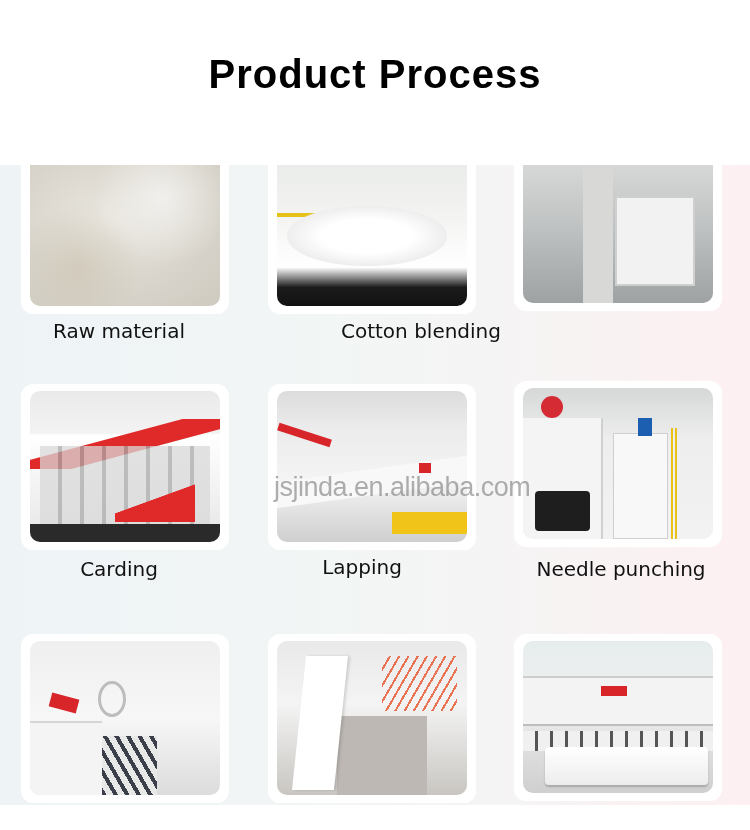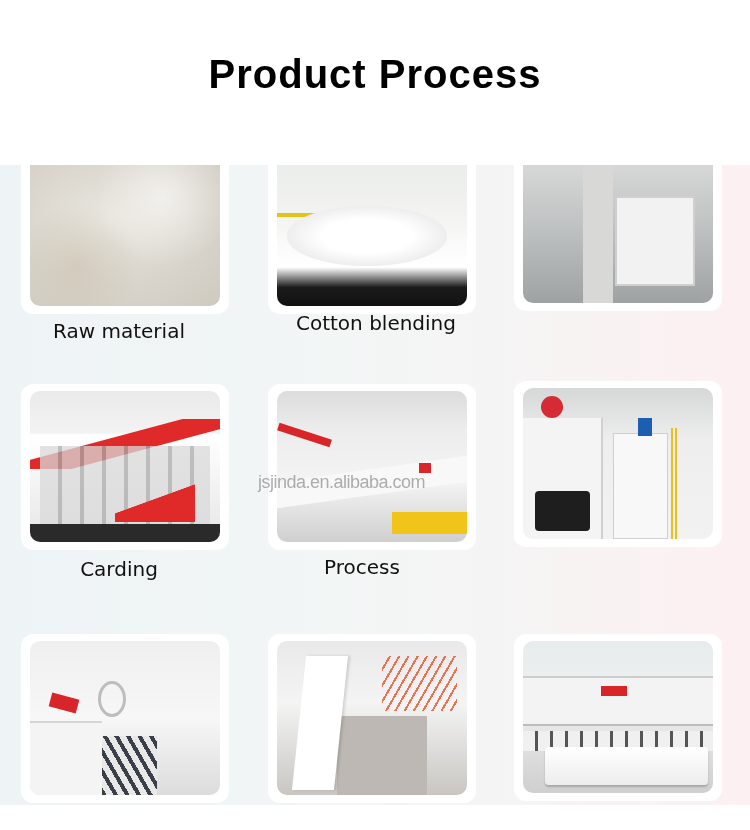--- a/index.html
+++ b/index.html
@@ -81,43 +81,43 @@
   .ph-r3b .wires { position:absolute; right:10px; top:15px; width:75px; height:55px;
       background: repeating-linear-gradient(120deg, transparent 0 6px, #e8532a 6px 8px); opacity:.8; }
 
   .ph-r3c { background: linear-gradient(180deg, #e6ecec 0%, #f0f0f0 40%, #cfcfcf 100%); }
   .ph-r3c .frame { position:absolute; left:0; right:0; top:35px; height:50px; background:#f3f3f3; border-top:2px solid #cdcdcd; border-bottom:2px solid #bdbdbd; }
   .ph-r3c .tag { position:absolute; left:78px; top:45px; width:26px; height:10px; background:#d8252a; }
   .ph-r3c .knobs { position:absolute; left:0; right:0; top:90px; height:20px; background: repeating-linear-gradient(90deg, #f0f0f0 0 12px, #555 12px 15px); }
   .ph-r3c .roll { position:absolute; left:22px; right:5px; bottom:8px; height:38px; background: linear-gradient(180deg, #ffffff, #ececec); border-radius:4px; box-shadow: 0 2px 2px rgba(0,0,0,.2); }
 
   .watermark {
-    position: absolute; left: 258px; top: 472px; font-family: "Liberation Sans", sans-serif;
-    font-size: 18px; color: rgba(110,110,110,0.55); letter-spacing: -0.5px; pointer-events: none;
+    position: absolute; left: 274px; top: 472px; font-family: "Liberation Sans", sans-serif;
+    font-size: 27px; color: rgba(110,110,110,0.55); letter-spacing: -0.5px; pointer-events: none;
   }
 </style>
 </head>
 <body>
 
 <h1 class="title">Product Process</h1>
 
 <div class="panel">
 
   <div class="card" style="left:21px; top:-14px; height:163px;">
     <div class="photo ph-raw" style="top:0;"></div>
   </div>
   <div class="label" style="left:-6px; top:154px;">Raw material</div>
 
   <div class="card" style="left:268px; top:-14px; height:163px;">
     <div class="photo ph-blend" style="top:0;">
       <div class="rail"></div>
       <div class="fluff"></div>
     </div>
   </div>
-  <div class="label" style="left:251px; top:146px;">Cotton blending</div>
+  <div class="label" style="left:251px; top:154px;text-align:right;">Cotton blending</div>
 
   <div class="card" style="left:514px; top:-14px; height:160px;">
     <div class="photo ph-open" style="top:0;">
       <div class="col"></div>
       <div class="box"></div>
     </div>
   </div>
 
   <div class="card" style="left:21px; top:219px; height:166px;">
     <div class="photo ph-card">
@@ -130,32 +130,33 @@
   <div class="label" style="left:-6px; top:392px;">Carding</div>
 
   <div class="card" style="left:268px; top:219px; height:166px;">
     <div class="photo ph-lap">
       <div class="stripe"></div>
       <div class="belt"></div>
       <div class="red"></div>
       <div class="yellow"></div>
     </div>
   </div>
-  <div class="label" style="left:237px; top:390px;">Process</div>
+  <div class="label" style="left:237px; top:390px;">Lapping</div>
 
   <div class="card" style="left:514px; top:216px; height:166px;">
     <div class="photo ph-needle">
       <div class="body"></div>
       <div class="logo"></div>
       <div class="win"></div>
       <div class="unit"></div>
       <div class="motor"></div>
       <div class="ladder"></div>
     </div>
   </div>
+  <div class="label" style="left:496px; top:392px;">Needle punching</div>
 
   <div class="card" style="left:21px; top:469px; height:169px;">
     <div class="photo ph-r3a">
       <div class="red"></div>
       <div class="wheel"></div>
       <div class="cab"></div>
       <div class="rolls"></div>
     </div>
   </div>
 

